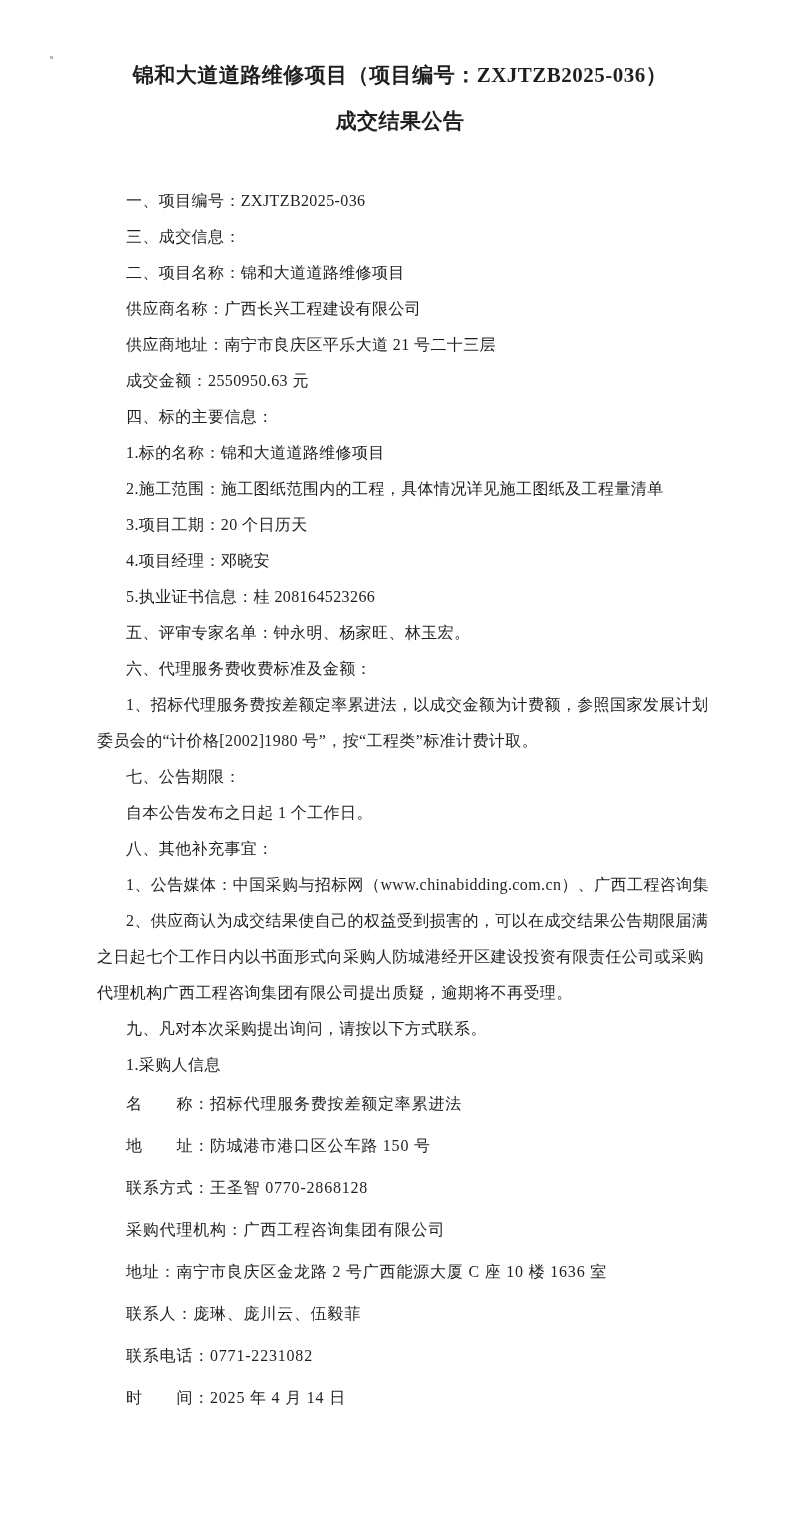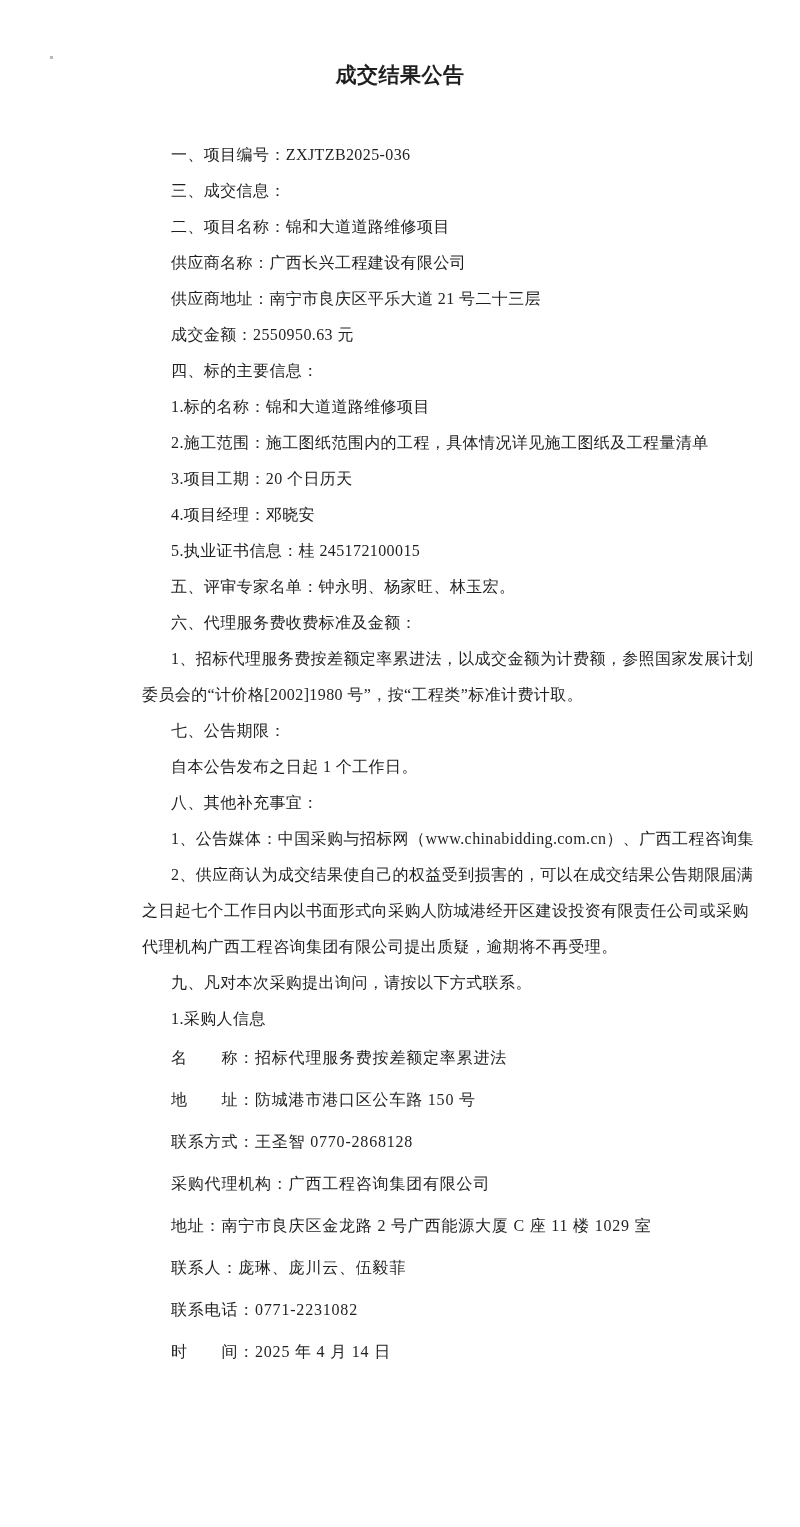--- a/index.html
+++ b/index.html
@@ -37,68 +37,68 @@
     white-space: nowrap;
   }
   .content {
     margin: 39px 97px 0 97px;
     font-size: 16px;
   }
   .line {
     line-height: 36px;
     white-space: nowrap;
     letter-spacing: 0.4px;
-    margin-left: 45px;
   }
   .line.indent {
     text-indent: 29px;
   }
   .line.contact {
     line-height: 42px;
     letter-spacing: 0.8px;
   }
 </style>
 </head>
 <body>
 
 <div class="page">
   <div class="stray-mark"></div>
 
   <div class="doc-title">
+    <div class="t-line">锦和大道道路维修项目（项目编号：ZXJTZB2025-036）</div>
     <div class="t-line">成交结果公告</div>
   </div>
 
   <div class="content">
       <div class="line indent">一、项目编号：ZXJTZB2025-036</div>
       <div class="line indent">三、成交信息：</div>
       <div class="line indent">二、项目名称：锦和大道道路维修项目</div>
       <div class="line indent">供应商名称：广西长兴工程建设有限公司</div>
       <div class="line indent">供应商地址：南宁市良庆区平乐大道 21 号二十三层</div>
       <div class="line indent">成交金额：2550950.63 元</div>
       <div class="line indent">四、标的主要信息：</div>
       <div class="line indent">1.标的名称：锦和大道道路维修项目</div>
       <div class="line indent">2.施工范围：施工图纸范围内的工程，具体情况详见施工图纸及工程量清单</div>
       <div class="line indent">3.项目工期：20 个日历天</div>
       <div class="line indent">4.项目经理：邓晓安</div>
-      <div class="line indent">5.执业证书信息：桂 245172100015</div>
+      <div class="line indent">5.执业证书信息：桂 208164523266</div>
       <div class="line indent">五、评审专家名单：钟永明、杨家旺、林玉宏。</div>
       <div class="line indent">六、代理服务费收费标准及金额：</div>
       <div class="line indent">1、招标代理服务费按差额定率累进法，以成交金额为计费额，参照国家发展计划</div>
       <div class="line">委员会的“计价格[2002]1980 号”，按“工程类”标准计费计取。</div>
       <div class="line indent">七、公告期限：</div>
       <div class="line indent">自本公告发布之日起 1 个工作日。</div>
       <div class="line indent">八、其他补充事宜：</div>
       <div class="line indent">1、公告媒体：中国采购与招标网（www.chinabidding.com.cn）、广西工程咨询集</div>
       <div class="line indent">2、供应商认为成交结果使自己的权益受到损害的，可以在成交结果公告期限届满</div>
       <div class="line">之日起七个工作日内以书面形式向采购人防城港经开区建设投资有限责任公司或采购</div>
       <div class="line">代理机构广西工程咨询集团有限公司提出质疑，逾期将不再受理。</div>
       <div class="line indent">九、凡对本次采购提出询问，请按以下方式联系。</div>
       <div class="line indent">1.采购人信息</div>
       <div class="line indent contact">名　　称：招标代理服务费按差额定率累进法</div>
       <div class="line indent contact">地　　址：防城港市港口区公车路 150 号</div>
       <div class="line indent contact">联系方式：王圣智 0770-2868128</div>
       <div class="line indent contact">采购代理机构：广西工程咨询集团有限公司</div>
-      <div class="line indent contact">地址：南宁市良庆区金龙路 2 号广西能源大厦 C 座 11 楼 1029 室</div>
+      <div class="line indent contact">地址：南宁市良庆区金龙路 2 号广西能源大厦 C 座 10 楼 1636 室</div>
       <div class="line indent contact">联系人：庞琳、庞川云、伍毅菲</div>
       <div class="line indent contact">联系电话：0771-2231082</div>
       <div class="line indent contact">时　　间：2025 年 4 月 14 日</div>
     </div>
 </div>
 
 </body></html>

